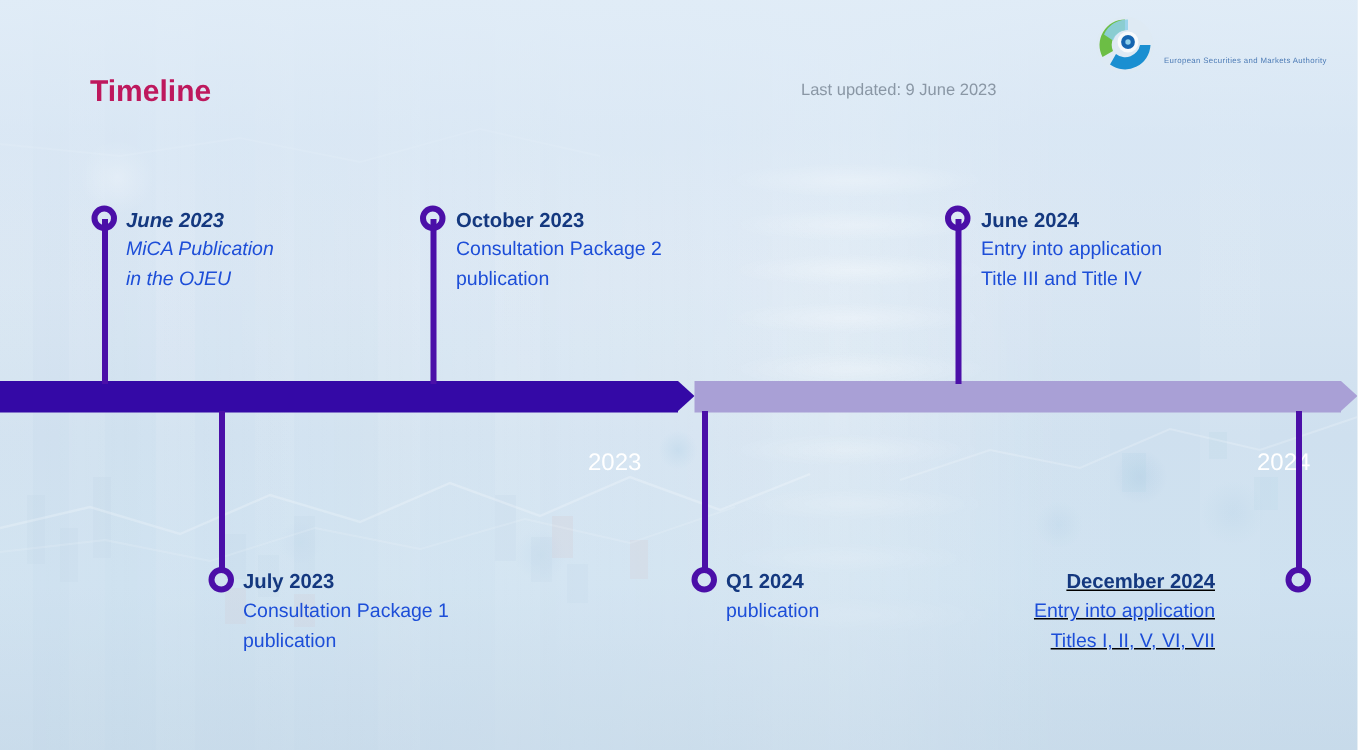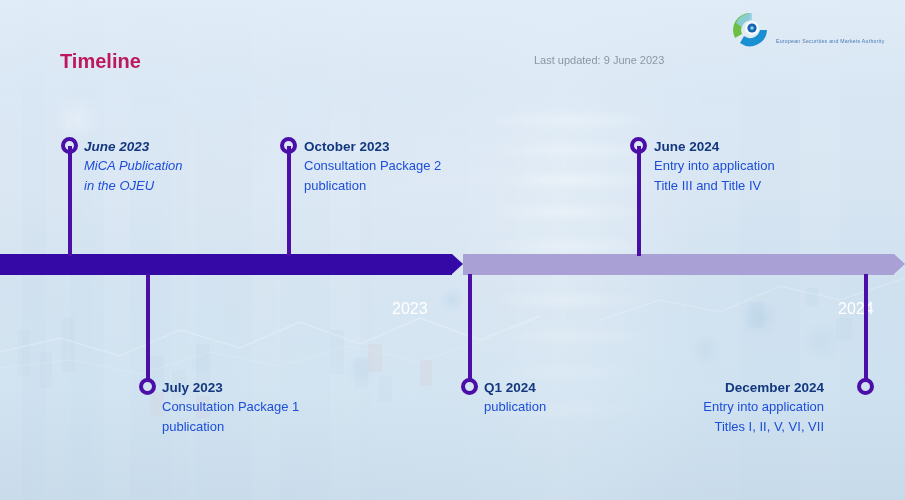--- a/index.html
+++ b/index.html
@@ -301,20 +301,20 @@
     <div class="ring" style="left:461px; top:378px;"></div>
     <div class="ev-text" style="left:484px; top:379px;">
       <div class="ev-date">Q1 2024</div>
       <div class="ev-line">publication</div>
     </div>
   </div>
 
   <div class="event">
     <div class="stem" style="left:864px; top:274px; height:108px;"></div>
     <div class="ring" style="left:857px; top:378px;"></div>
-    <div class="ev-text ev-right" style="left:584px; top:379px; width:240px;">
+    <div class="ev-text ev-right" style="left:570px; top:379px; width:240px;text-decoration:underline;">
       <div class="ev-date">December 2024</div>
       <div class="ev-line">Entry into application</div>
       <div class="ev-line">Titles I, II, V, VI, VII</div>
     </div>
   </div>
 
 </div>
 
 </body></html>

